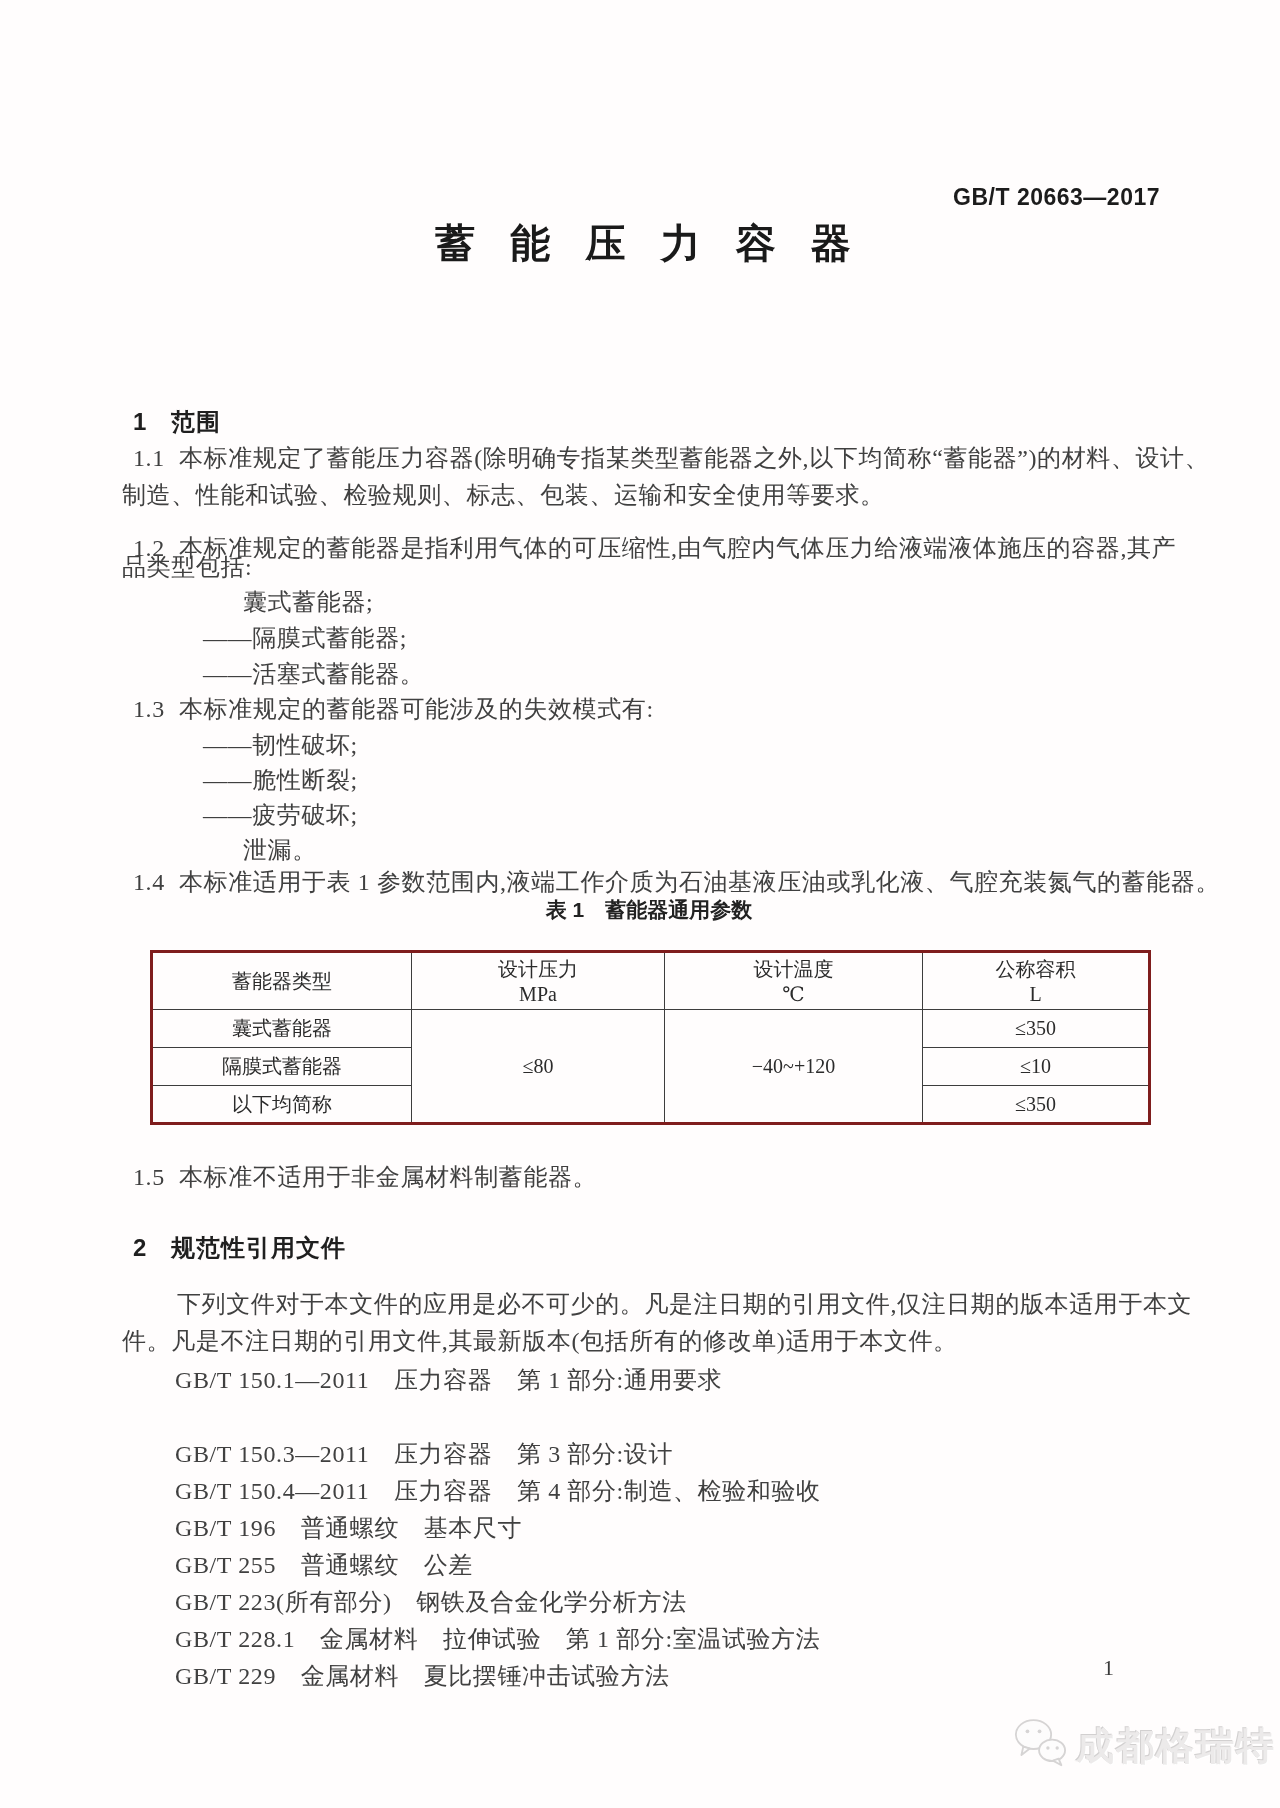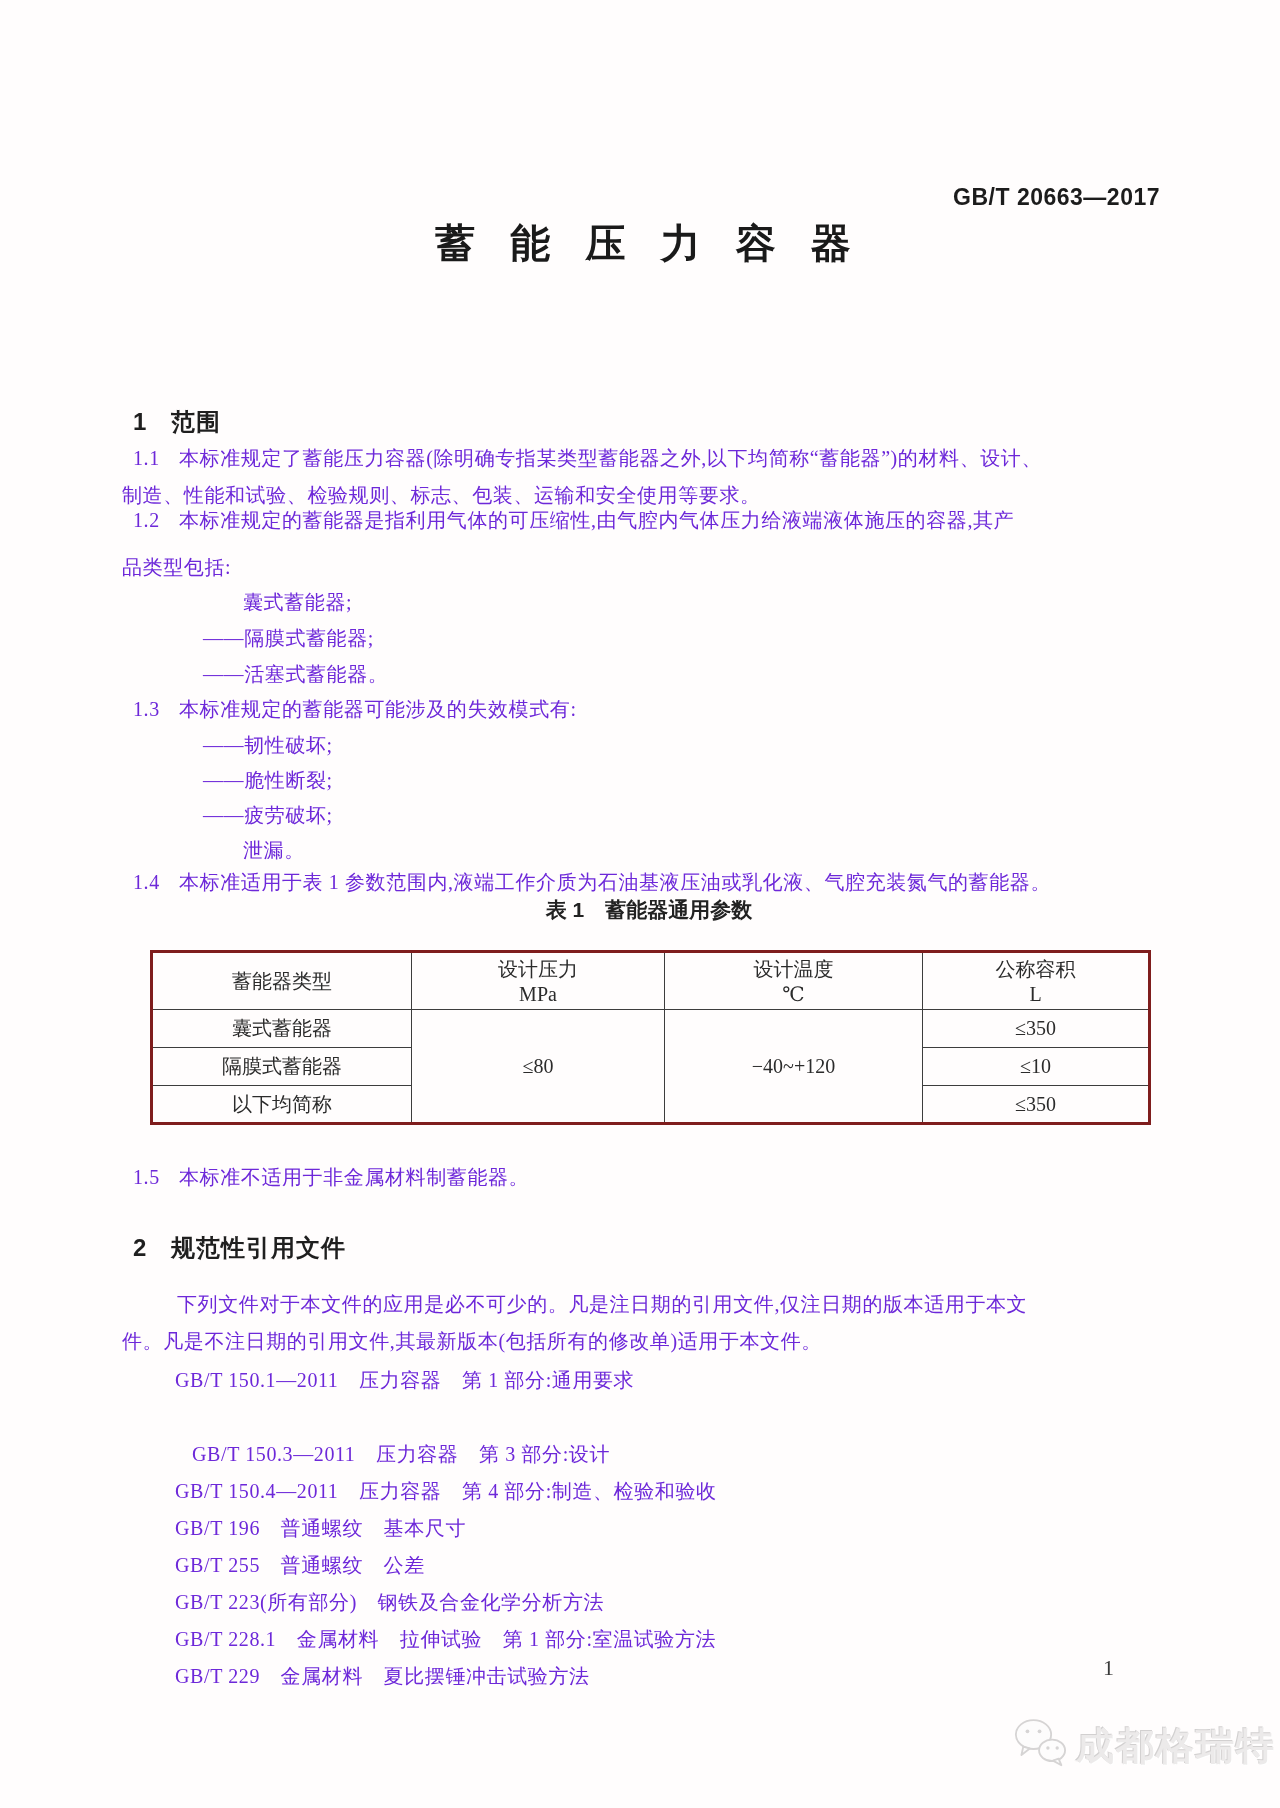--- a/index.html
+++ b/index.html
@@ -1,18 +1,18 @@
 <!DOCTYPE html>
 <html><head>
 <meta charset="utf-8">
 <style>
   html,body{margin:0;padding:0;background:#f2f0f0;}
   #page{position:relative;width:1280px;height:1808px;background:#fffdfd;overflow:hidden;
         font-family:"Liberation Serif","DejaVu Serif",serif;color:#2b2b2b;}
-  .line{position:absolute;font-size:20px;line-height:28px;letter-spacing:0.6px;white-space:nowrap;color:#6d28d9;}
+  .line{position:absolute;font-size:24px;line-height:28px;letter-spacing:0.6px;white-space:nowrap;color:#404040;}
   .pnum{display:inline-block;min-width:46px;}
   .hsec{position:absolute;font-family:"Liberation Sans","DejaVu Sans",sans-serif;
         font-weight:bold;font-size:24px;color:#1f1f1f;white-space:nowrap;letter-spacing:1px;}
   .hsec .hnum{display:inline-block;min-width:38px;}
   .code{position:absolute;top:136px;right:120px;font-family:"Liberation Sans","DejaVu Sans",sans-serif;
         font-weight:bold;font-size:23px;letter-spacing:0.5px;color:#1c1c1c;margin-top:48px;}
   .doc-title{position:absolute;top:216px;left:130px;width:1030px;text-align:center;
         font-family:"Liberation Sans","DejaVu Sans",sans-serif;font-weight:bold;font-size:40px;
         letter-spacing:4px;word-spacing:16px;color:#1a1a1a;}
   .tcaption{position:absolute;top:896px;left:150px;width:998px;text-align:center;
@@ -42,21 +42,21 @@
 
   <div class="hsec" style="top:406px;left:133px">
     <span class="hnum">1</span><span>范围</span>
   </div>
 
   <div class="line" style="top:444px;left:133px">
     <span class="pnum">1.1</span><span>本标准规定了蓄能压力容器(除明确专指某类型蓄能器之外,以下均简称“蓄能器”)的材料、设计、</span>
   </div>
   <div class="line" style="top:481px;left:122px">制造、性能和试验、检验规则、标志、包装、运输和安全使用等要求。</div>
 
-  <div class="line" style="top:506px;left:133px">
+  <div class="line" style="top:534px;left:133px">
     <span class="pnum">1.2</span><span>本标准规定的蓄能器是指利用气体的可压缩性,由气腔内气体压力给液端液体施压的容器,其产</span>
   </div>
   <div class="line" style="top:553px;left:122px">品类型包括:</div>
 
   <div class="line" style="top:588px;left:243px">囊式蓄能器;</div>
   <div class="line" style="top:624px;left:203px">——隔膜式蓄能器;</div>
   <div class="line" style="top:660px;left:203px">——活塞式蓄能器。</div>
 
   <div class="line" style="top:695px;left:133px">
     <span class="pnum">1.3</span><span>本标准规定的蓄能器可能涉及的失效模式有:</span>
@@ -123,21 +123,21 @@
   </div>
 
   <div class="hsec" style="top:1232px;left:133px">
     <span class="hnum">2</span><span>规范性引用文件</span>
   </div>
 
   <div class="line" style="top:1290px;left:177px">下列文件对于本文件的应用是必不可少的。凡是注日期的引用文件,仅注日期的版本适用于本文</div>
   <div class="line" style="top:1327px;left:122px">件。凡是不注日期的引用文件,其最新版本(包括所有的修改单)适用于本文件。</div>
 
   <div class="line" style="top:1366px;left:175px">GB/T 150.1—2011　压力容器　第 1 部分:通用要求</div>
-  <div class="line" style="top:1440px;left:192px">GB/T 150.3—2011　压力容器　第 3 部分:设计</div>
+  <div class="line" style="top:1440px;left:175px">GB/T 150.3—2011　压力容器　第 3 部分:设计</div>
   <div class="line" style="top:1477px;left:175px">GB/T 150.4—2011　压力容器　第 4 部分:制造、检验和验收</div>
   <div class="line" style="top:1514px;left:175px">GB/T 196　普通螺纹　基本尺寸</div>
   <div class="line" style="top:1551px;left:175px">GB/T 255　普通螺纹　公差</div>
   <div class="line" style="top:1588px;left:175px">GB/T 223(所有部分)　钢铁及合金化学分析方法</div>
   <div class="line" style="top:1625px;left:175px">GB/T 228.1　金属材料　拉伸试验　第 1 部分:室温试验方法</div>
   <div class="line" style="top:1662px;left:175px">GB/T 229　金属材料　夏比摆锤冲击试验方法</div>
 
   <div class="pageno">1</div>
 
   <div class="watermark">

